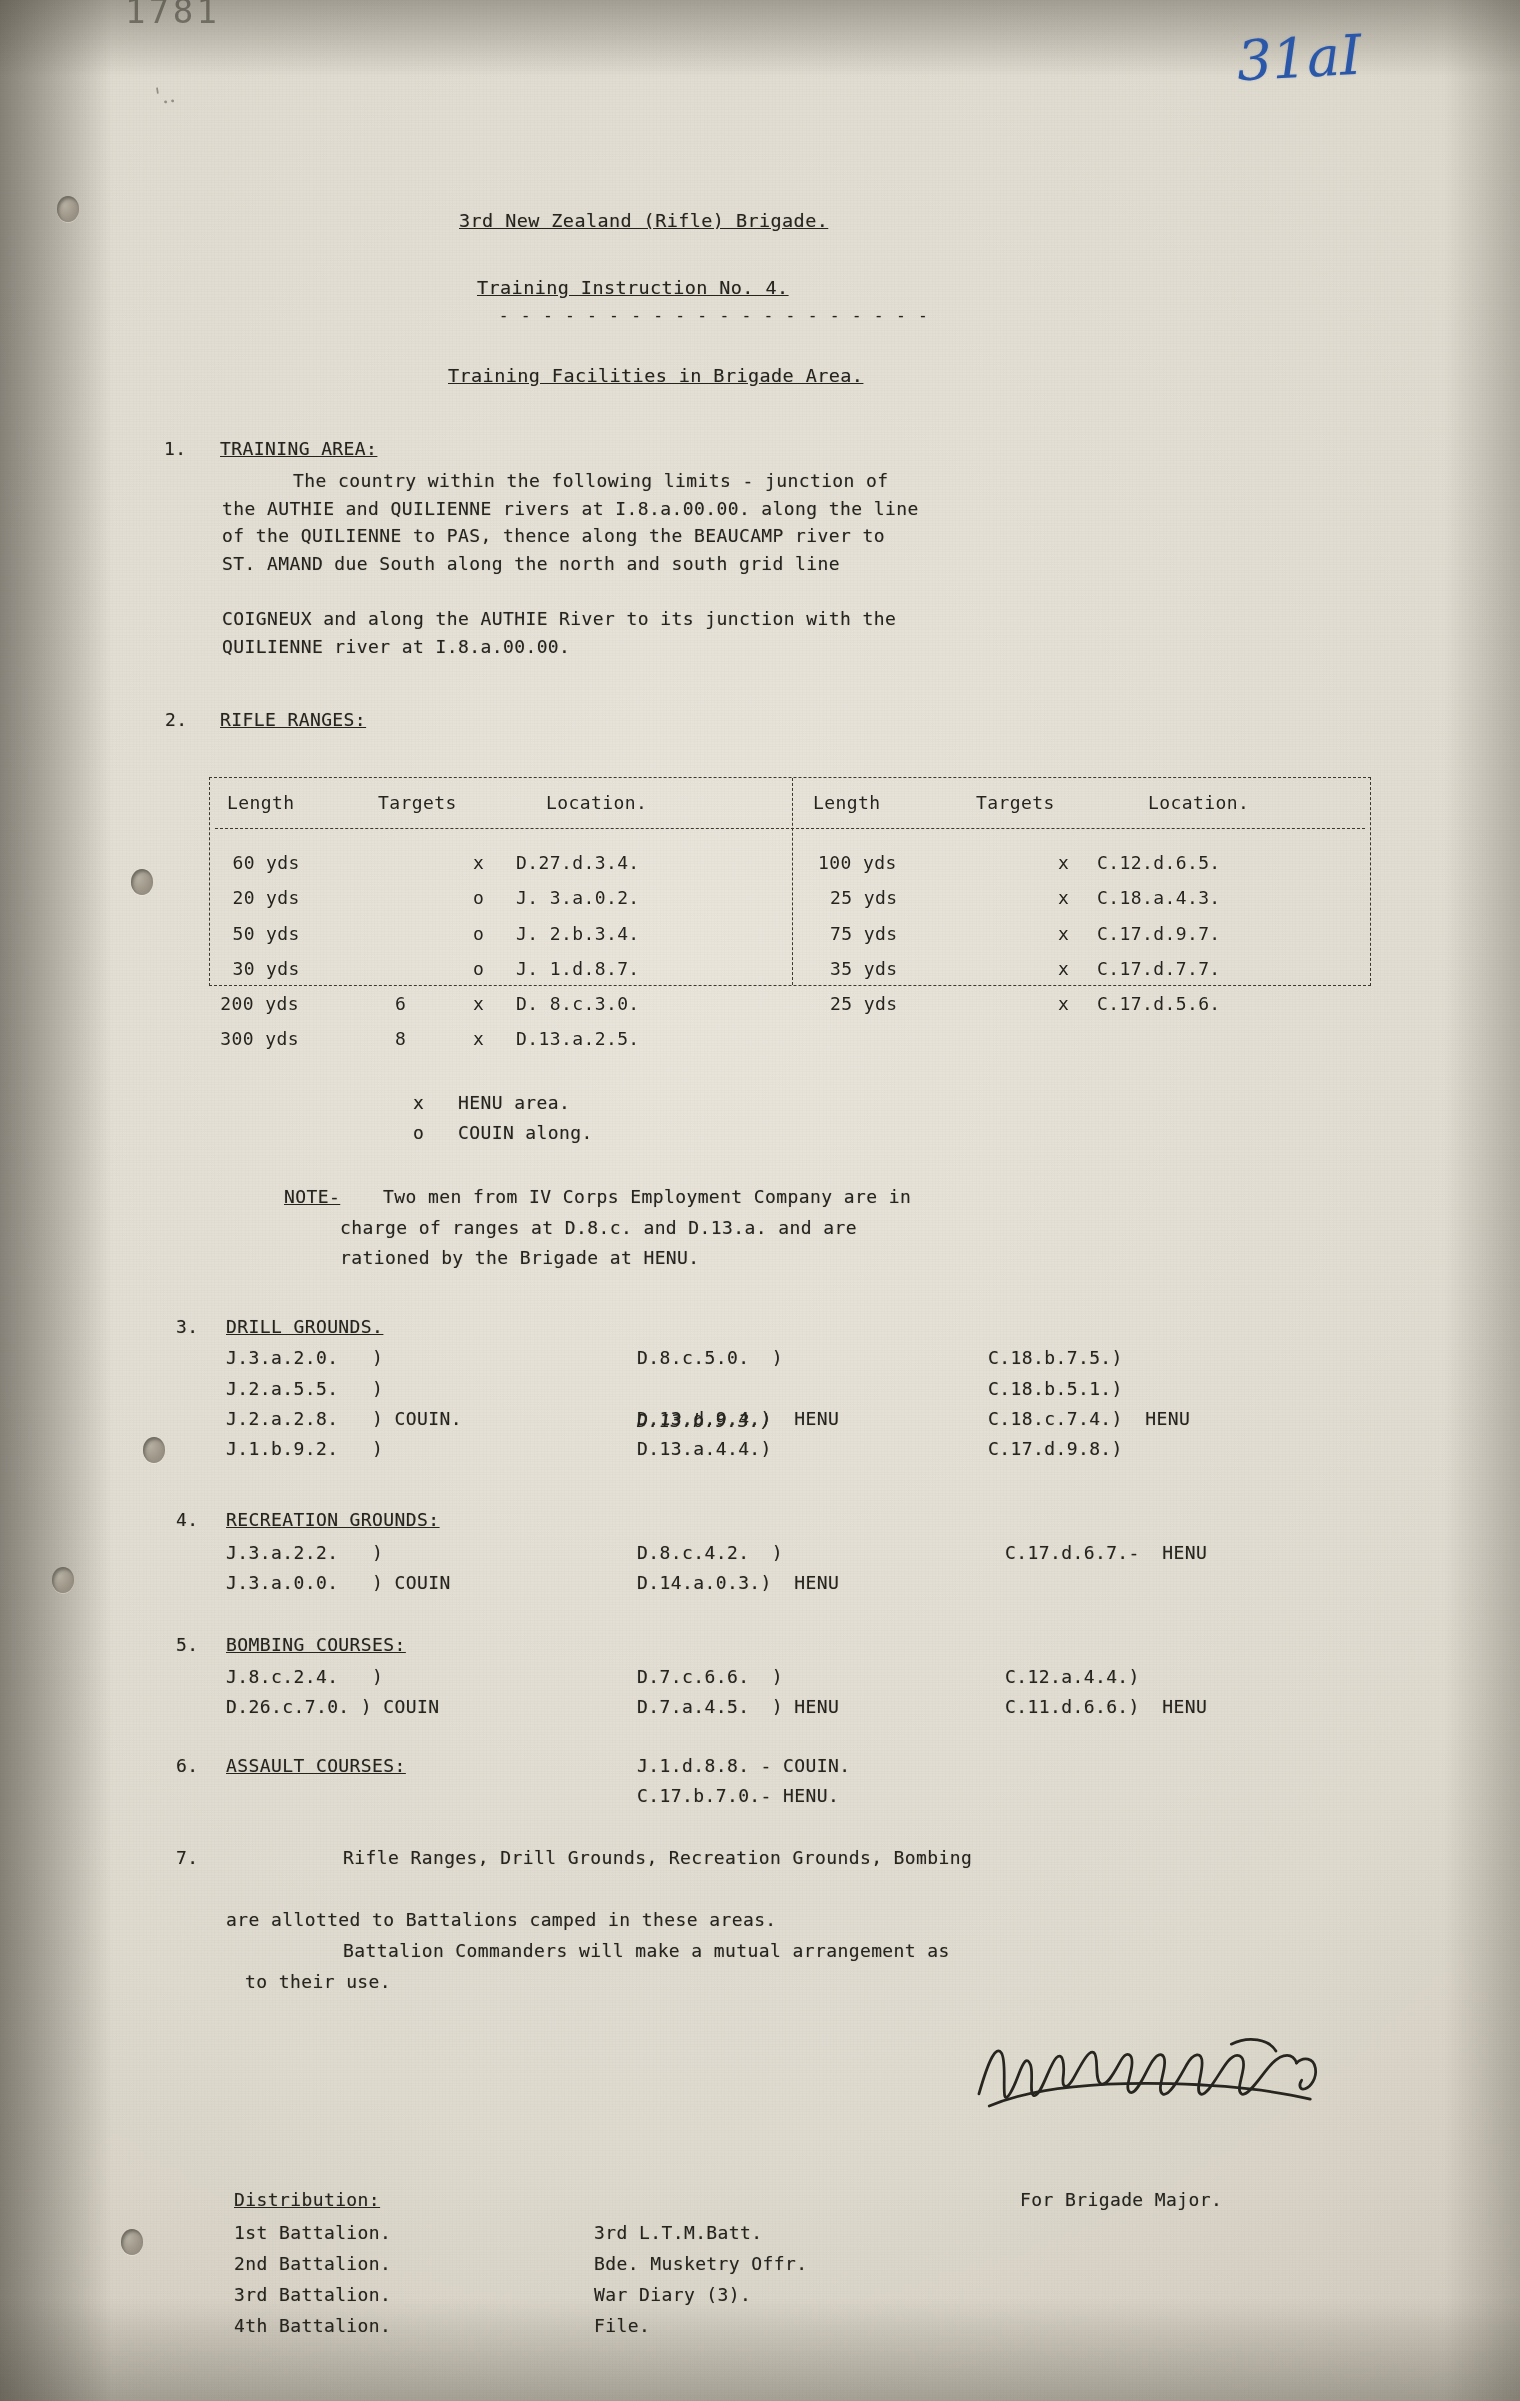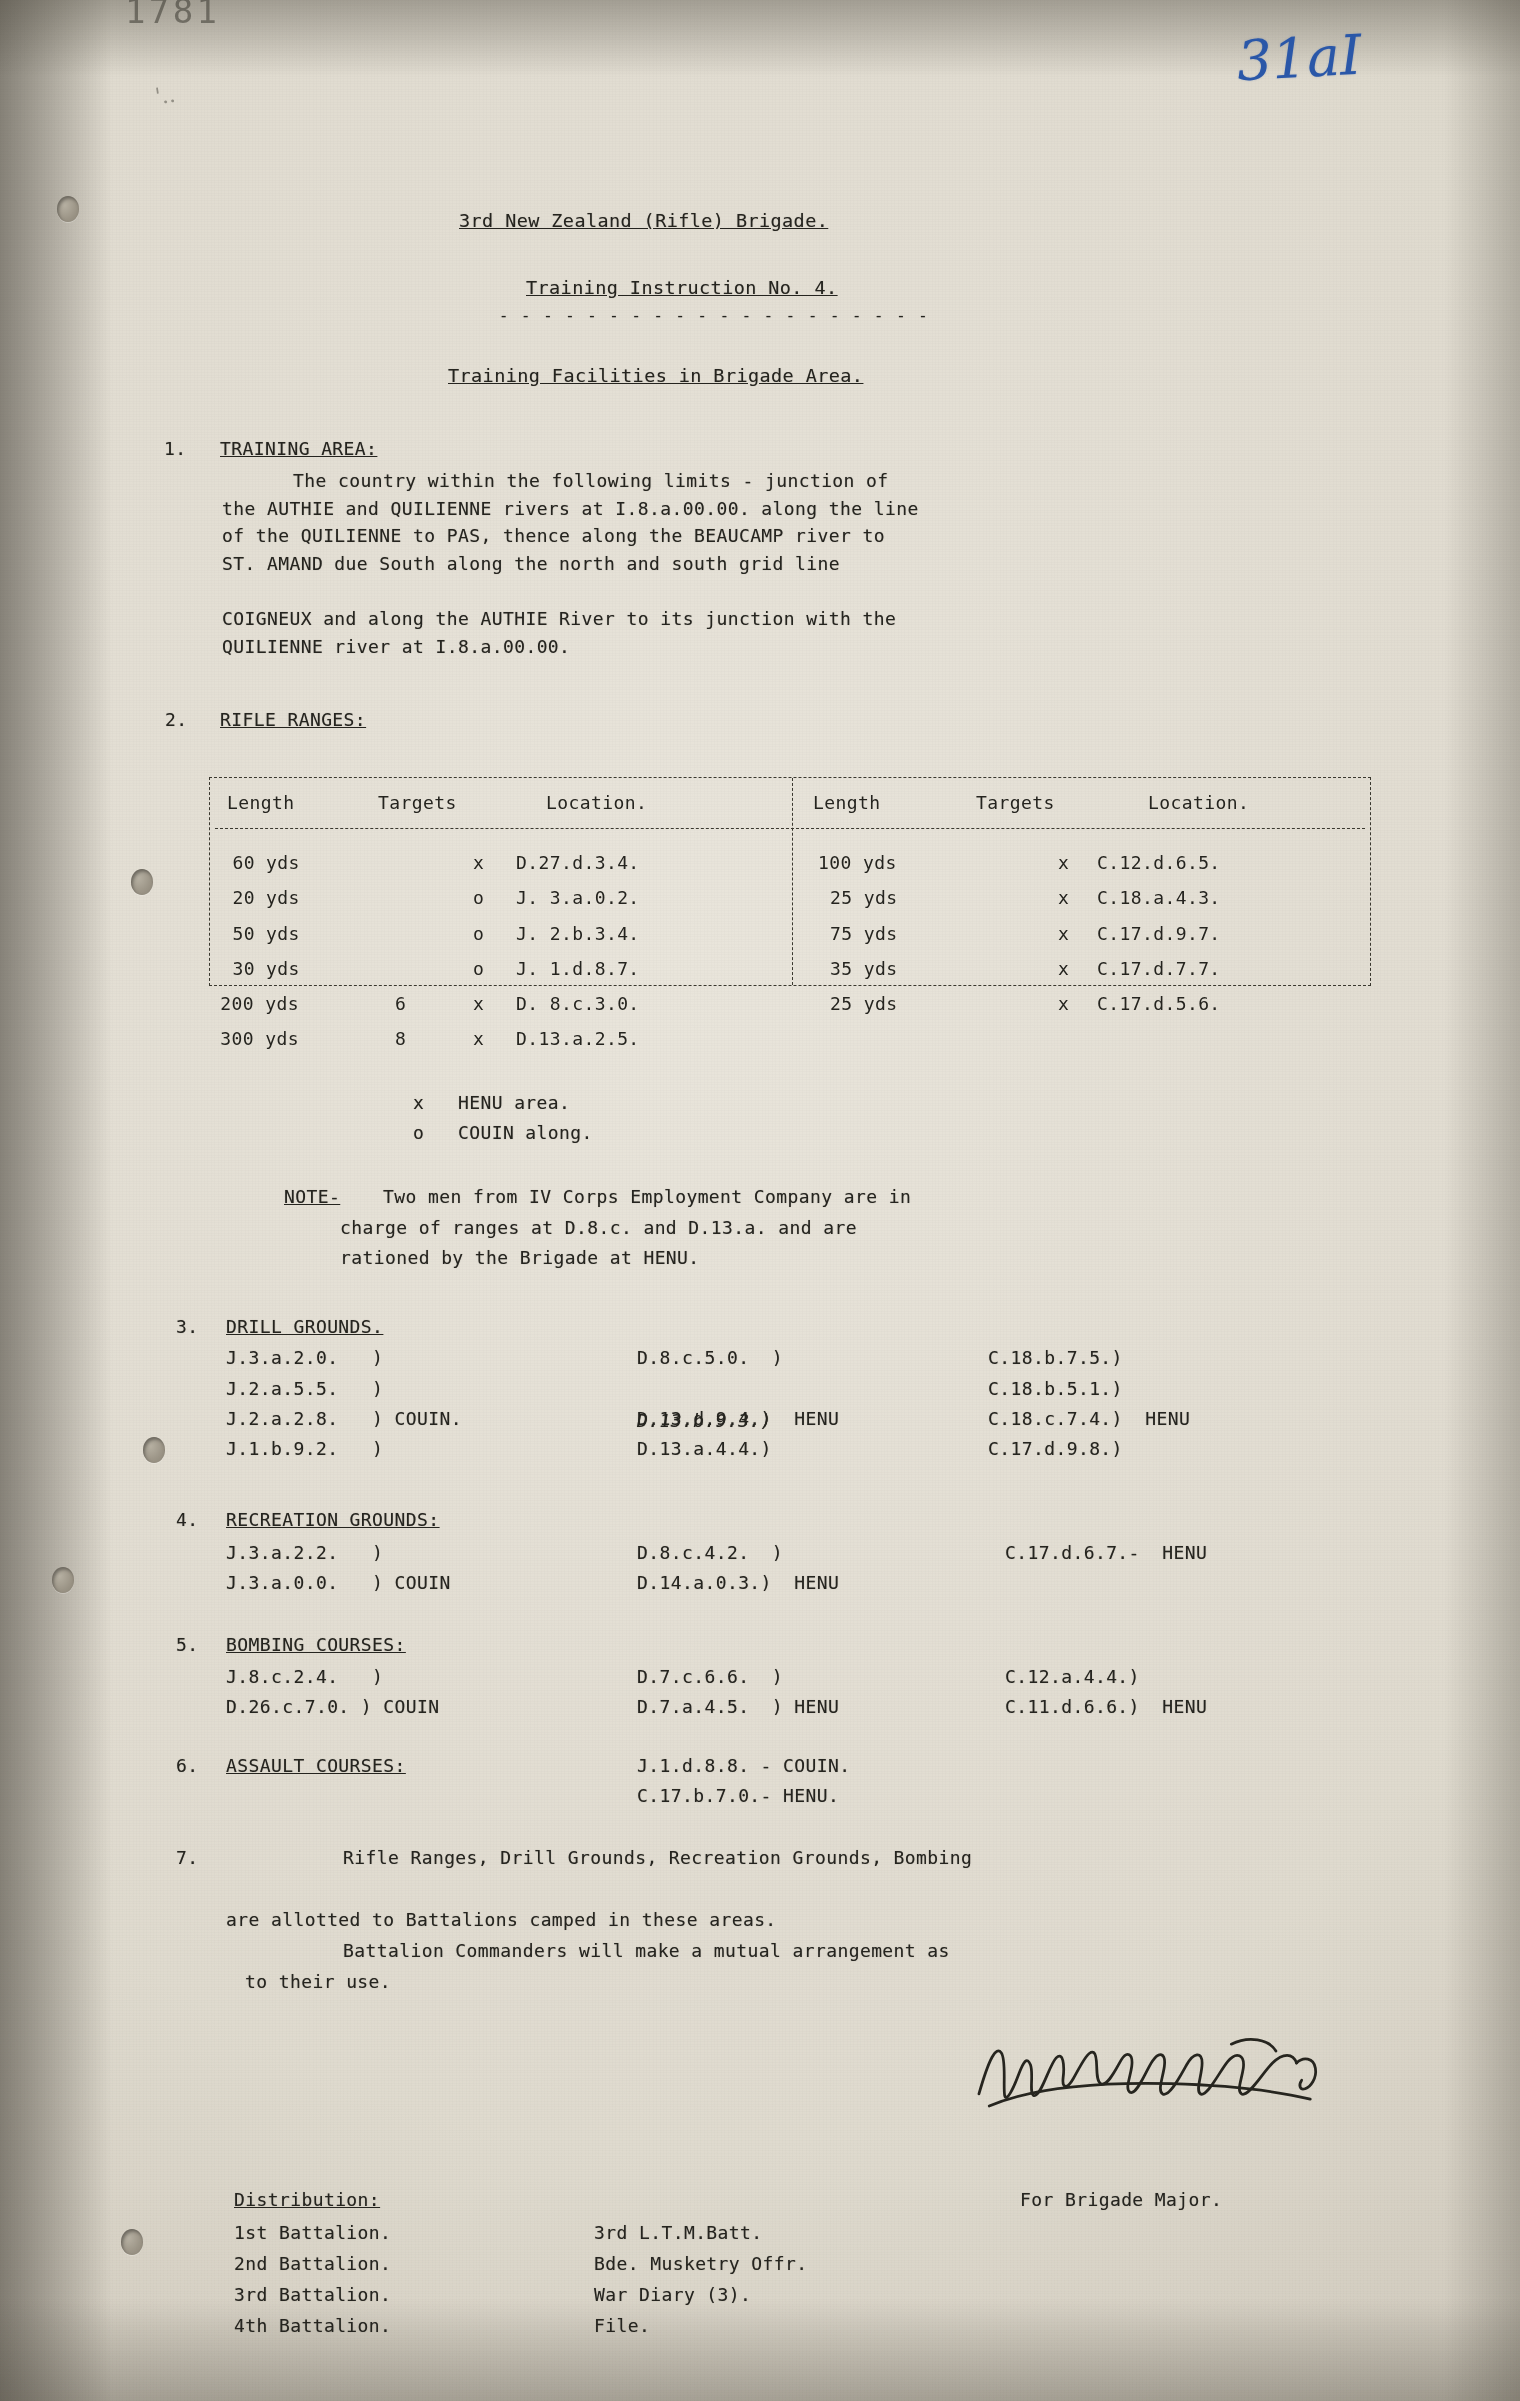--- a/index.html
+++ b/index.html
@@ -163,21 +163,21 @@
   <div class="hole" style="left:52px; top:1567px;"></div>
   <div class="hole" style="left:121px; top:2229px;"></div>
   <div class="hole" style="left:129px; top:2203px; width:6.9px;height:8.6px;opacity:.0;"></div>
 
   <div class="topnum">1781</div>
   <div class="smudge">'..</div>
 
   <div class="ink-blue" style="left:1237px; top:26px; font-size:55px; transform:rotate(-3deg);">31aI</div>
 
   <div class="typed t22 u" style="left:459px; top:207px;">3rd New Zealand (Rifle) Brigade.</div>
-  <div class="typed t22 u" style="left:526px; top:274px;">Training Instruction No. 4.</div>
+  <div class="typed t22 u" style="left:477px; top:274px;">Training Instruction No. 4.</div>
   <div class="typed t20 dashline" style="left:499px; top:303px; font-size:15.5px;">- - - - - - - - - - - - - - - - - - - -</div>
   <div class="typed t22 u" style="left:448px; top:362px;">Training Facilities in Brigade Area.</div>
 
   <div class="typed t21" style="left:164px; top:435px;">1.</div>
   <div class="typed t21 u" style="left:220px; top:435px;">TRAINING AREA:</div>
   <div class="typed t21" style="left:293px; top:467px;">The country within the following limits - junction of</div>
   <div class="typed t21" style="left:222px; top:495px;">the AUTHIE and QUILIENNE rivers at I.8.a.00.00. along the line</div>
   <div class="typed t21" style="left:222px; top:522px;">of the QUILIENNE to PAS, thence along the BEAUCAMP river to</div>
   <div class="typed t21" style="left:222px; top:550px;">ST. AMAND due South along the north and south grid line</div>
   <div class="typed t21" style="left:222px; top:605px;">COIGNEUX and along the AUTHIE River to its junction with the</div>

